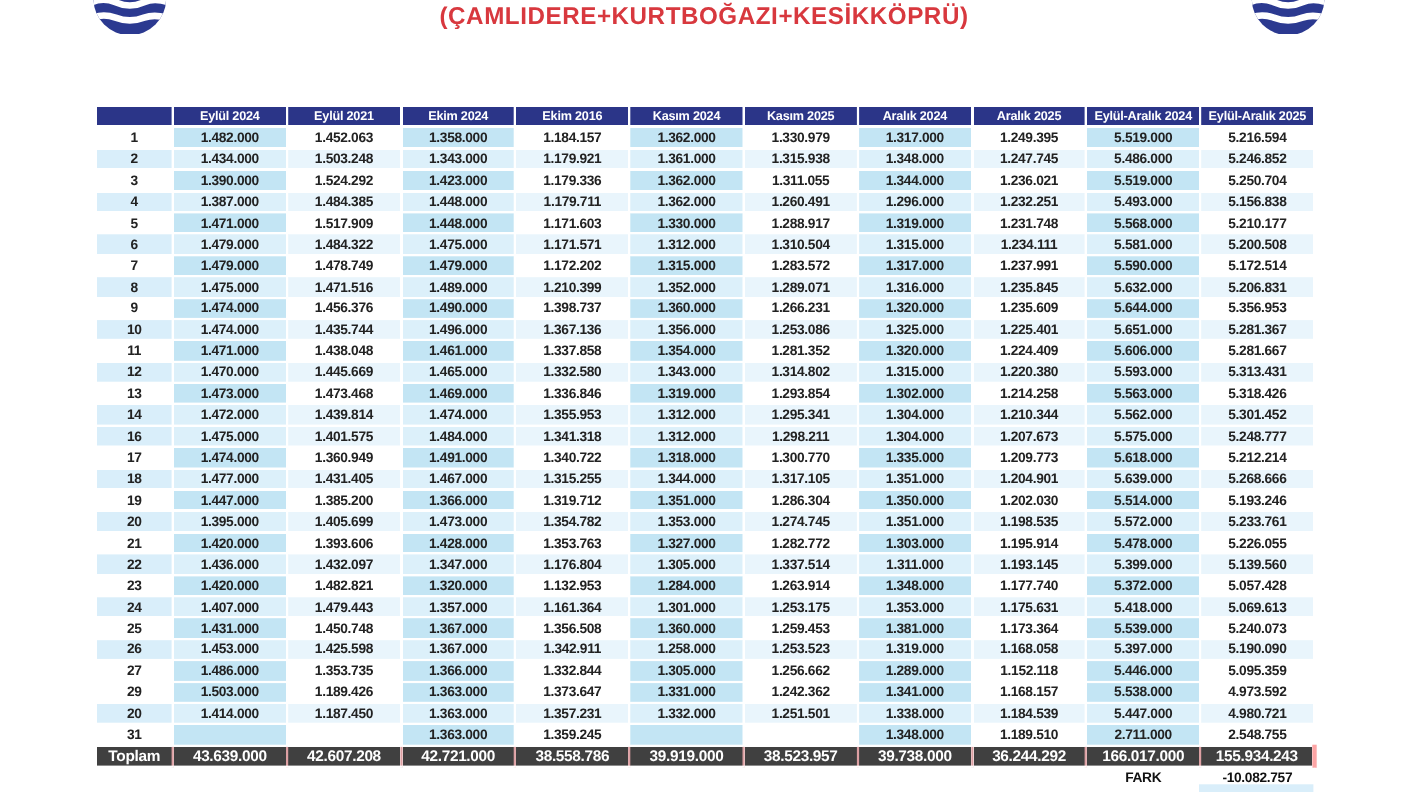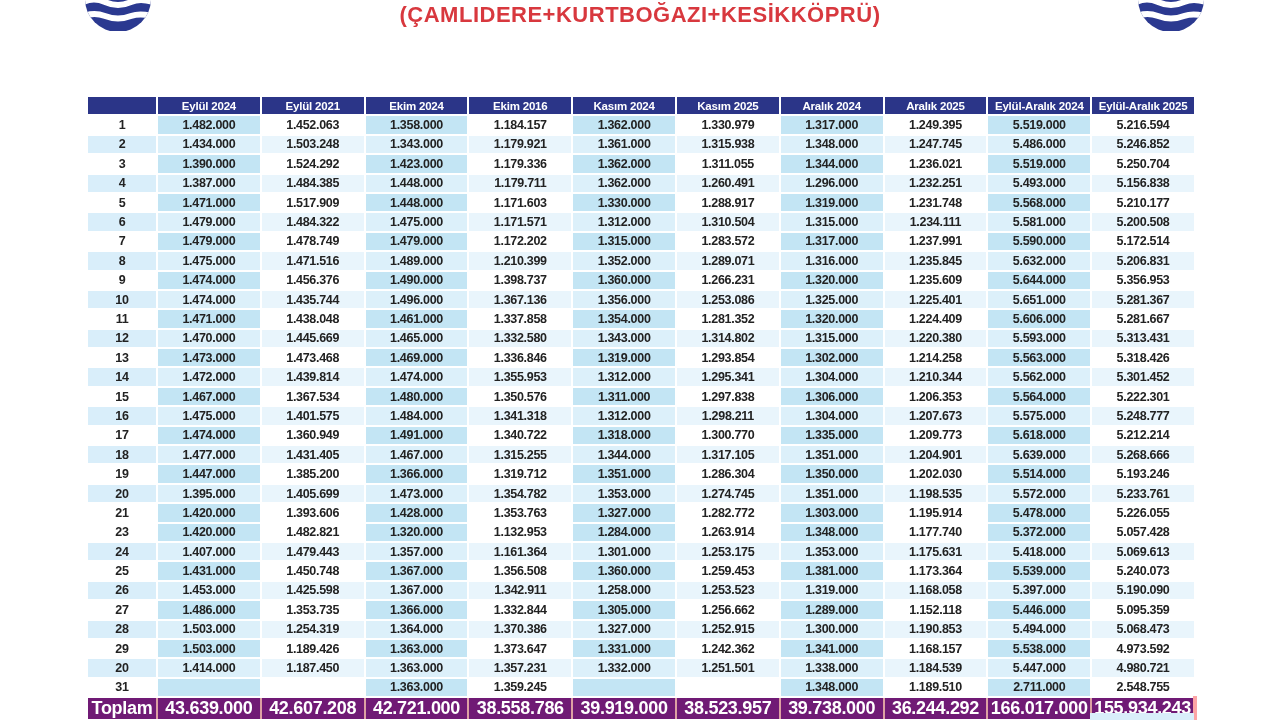--- a/index.html
+++ b/index.html
@@ -26,21 +26,21 @@
 
   
   td.cday.odd  { background:#ffffff; }
   td.cday.even { background:#d9eefa; }
   td.c24.odd   { background:#c3e5f4; }
   td.c24.even  { background:#dcf0fa; }
   td.c25.odd   { background:#ffffff; }
   td.c25.even  { background:#e9f5fc; }
 
   
-  tr.total td { background:#701a75; color:#ffffff; font-size:18px; font-weight:700;
+  tr.total td { background:#404040; color:#ffffff; font-size:14px; font-weight:700;
                 border-top:2px solid #ffffff; border-bottom:2px solid #ffffff;
                 border-left:2px solid #dda0a3; border-right:2px solid #dda0a3; }
   tr.total td:first-child { border-left:2px solid #ffffff; }
   tr.total td:last-child  { border-right:4px solid #fca5a5; }
 
   
   tr.fark td { background:#ffffff; color:#111111; font-size:12.5px; font-weight:700; }
 
   
   .partial-strip { position:absolute; left:1090px; top:713px; width:104px; height:7px;
@@ -292,33 +292,20 @@
             <td class="c24 even">1.474.000</td>
             <td class="c25 even">1.355.953</td>
             <td class="c24 even">1.312.000</td>
             <td class="c25 even">1.295.341</td>
             <td class="c24 even">1.304.000</td>
             <td class="c25 even">1.210.344</td>
             <td class="c24 even">5.562.000</td>
             <td class="c25 even">5.301.452</td>
           </tr>
           <tr>
-            <td class="cday odd">15</td>
-            <td class="c24 odd">1.467.000</td>
-            <td class="c25 odd">1.367.534</td>
-            <td class="c24 odd">1.480.000</td>
-            <td class="c25 odd">1.350.576</td>
-            <td class="c24 odd">1.311.000</td>
-            <td class="c25 odd">1.297.838</td>
-            <td class="c24 odd">1.306.000</td>
-            <td class="c25 odd">1.206.353</td>
-            <td class="c24 odd">5.564.000</td>
-            <td class="c25 odd">5.222.301</td>
-          </tr>
-          <tr>
             <td class="cday even">16</td>
             <td class="c24 even">1.475.000</td>
             <td class="c25 even">1.401.575</td>
             <td class="c24 even">1.484.000</td>
             <td class="c25 even">1.341.318</td>
             <td class="c24 even">1.312.000</td>
             <td class="c25 even">1.298.211</td>
             <td class="c24 even">1.304.000</td>
             <td class="c25 even">1.207.673</td>
             <td class="c24 even">5.575.000</td>
@@ -383,20 +370,33 @@
             <td class="c24 odd">1.428.000</td>
             <td class="c25 odd">1.353.763</td>
             <td class="c24 odd">1.327.000</td>
             <td class="c25 odd">1.282.772</td>
             <td class="c24 odd">1.303.000</td>
             <td class="c25 odd">1.195.914</td>
             <td class="c24 odd">5.478.000</td>
             <td class="c25 odd">5.226.055</td>
           </tr>
           <tr>
+            <td class="cday even">22</td>
+            <td class="c24 even">1.436.000</td>
+            <td class="c25 even">1.432.097</td>
+            <td class="c24 even">1.347.000</td>
+            <td class="c25 even">1.176.804</td>
+            <td class="c24 even">1.305.000</td>
+            <td class="c25 even">1.337.514</td>
+            <td class="c24 even">1.311.000</td>
+            <td class="c25 even">1.193.145</td>
+            <td class="c24 even">5.399.000</td>
+            <td class="c25 even">5.139.560</td>
+          </tr>
+          <tr>
             <td class="cday odd">23</td>
             <td class="c24 odd">1.420.000</td>
             <td class="c25 odd">1.482.821</td>
             <td class="c24 odd">1.320.000</td>
             <td class="c25 odd">1.132.953</td>
             <td class="c24 odd">1.284.000</td>
             <td class="c25 odd">1.263.914</td>
             <td class="c24 odd">1.348.000</td>
             <td class="c25 odd">1.177.740</td>
             <td class="c24 odd">5.372.000</td>
@@ -446,33 +446,20 @@
             <td class="c24 odd">1.486.000</td>
             <td class="c25 odd">1.353.735</td>
             <td class="c24 odd">1.366.000</td>
             <td class="c25 odd">1.332.844</td>
             <td class="c24 odd">1.305.000</td>
             <td class="c25 odd">1.256.662</td>
             <td class="c24 odd">1.289.000</td>
             <td class="c25 odd">1.152.118</td>
             <td class="c24 odd">5.446.000</td>
             <td class="c25 odd">5.095.359</td>
-          </tr>
-          <tr>
-            <td class="cday even">28</td>
-            <td class="c24 even">1.503.000</td>
-            <td class="c25 even">1.254.319</td>
-            <td class="c24 even">1.364.000</td>
-            <td class="c25 even">1.370.386</td>
-            <td class="c24 even">1.327.000</td>
-            <td class="c25 even">1.252.915</td>
-            <td class="c24 even">1.300.000</td>
-            <td class="c25 even">1.190.853</td>
-            <td class="c24 even">5.494.000</td>
-            <td class="c25 even">5.068.473</td>
           </tr>
           <tr>
             <td class="cday odd">29</td>
             <td class="c24 odd">1.503.000</td>
             <td class="c25 odd">1.189.426</td>
             <td class="c24 odd">1.363.000</td>
             <td class="c25 odd">1.373.647</td>
             <td class="c24 odd">1.331.000</td>
             <td class="c25 odd">1.242.362</td>
             <td class="c24 odd">1.341.000</td>
@@ -512,19 +499,32 @@
             <td>42.607.208</td>
             <td>42.721.000</td>
             <td>38.558.786</td>
             <td>39.919.000</td>
             <td>38.523.957</td>
             <td>39.738.000</td>
             <td>36.244.292</td>
             <td>166.017.000</td>
             <td>155.934.243</td>
           </tr>
+          <tr class="fark">
+            <td></td>
+            <td></td>
+            <td></td>
+            <td></td>
+            <td></td>
+            <td></td>
+            <td></td>
+            <td></td>
+            <td></td>
+            <td>FARK</td>
+            <td>-10.082.757</td>
+          </tr>
         </tbody>
     </table>
   </div>
 
   <div class="partial-strip"></div>
 
 </div>
 
 </body></html>

